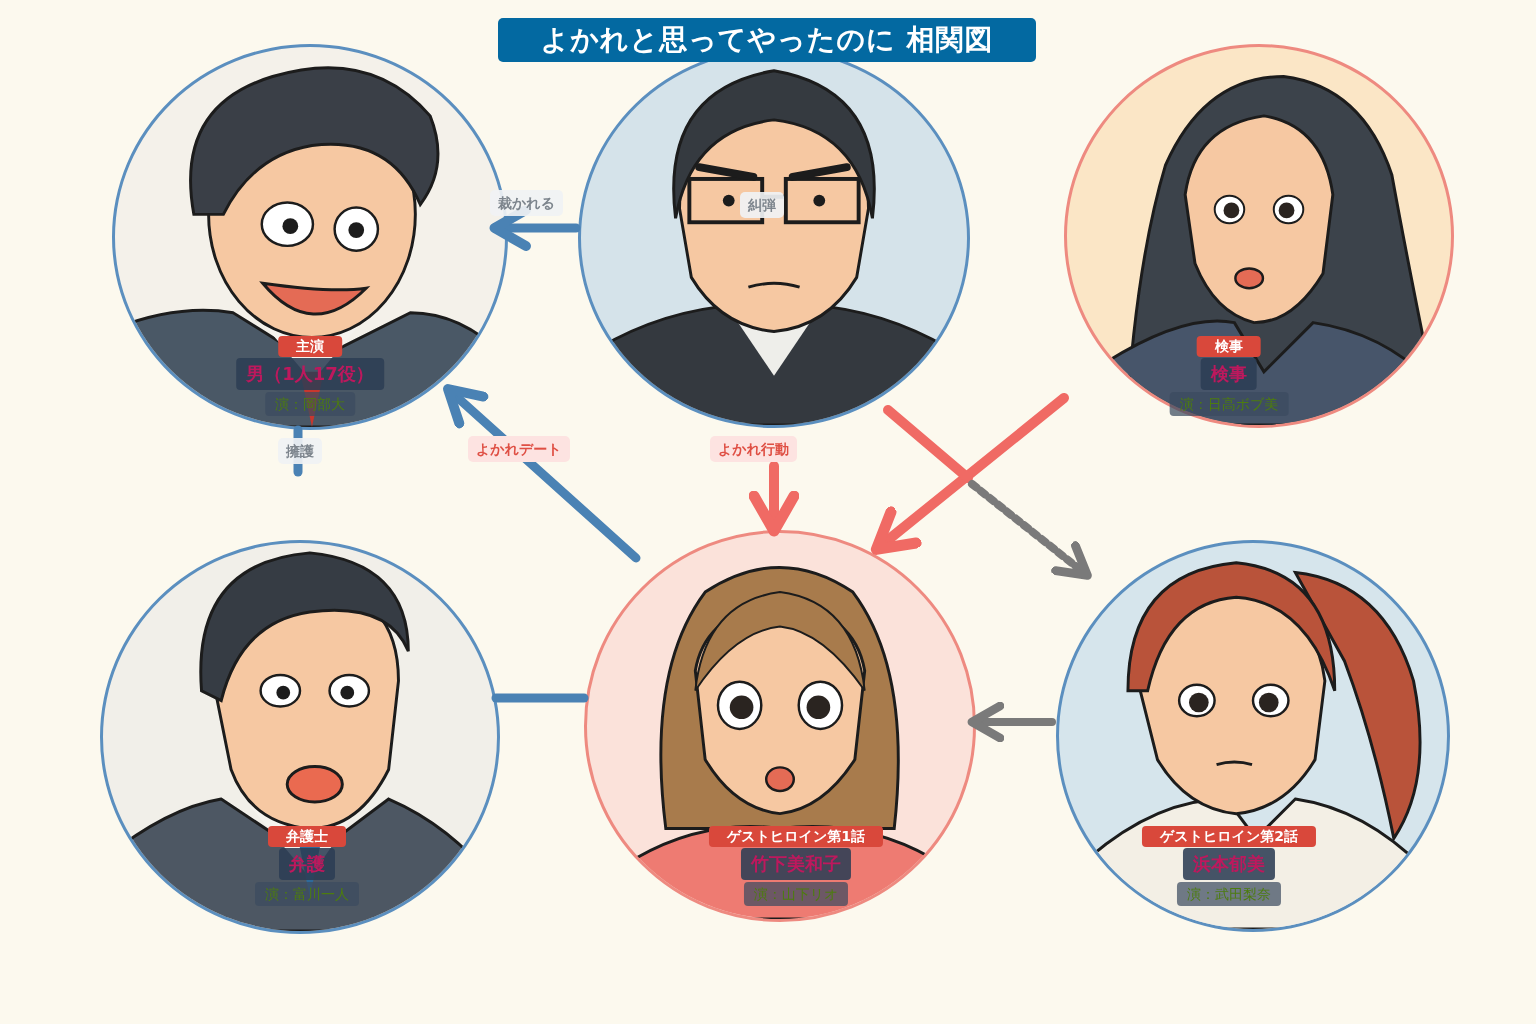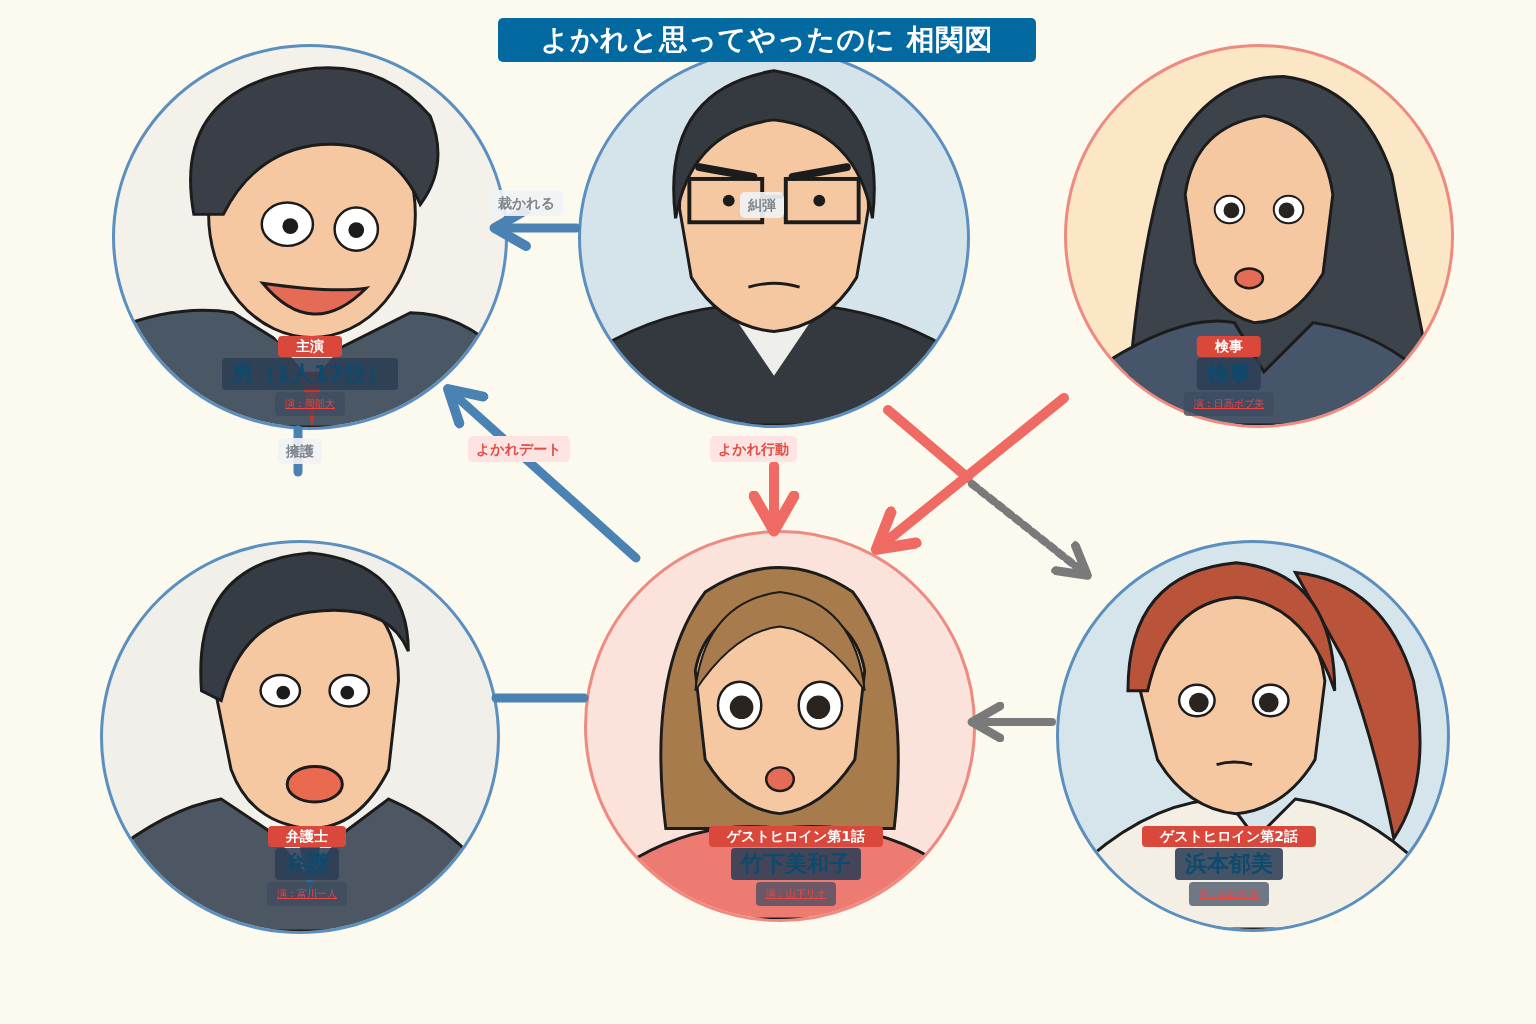--- a/index.html
+++ b/index.html
@@ -36,39 +36,38 @@
       color: #fff;
       font-size: 14px;
       font-weight: bold;
       padding: 2px 18px;
       border-radius: 4px;
       line-height: 17px;
       white-space: nowrap;
     }
     .char-name {
       background: rgba(44, 62, 84, 0.88);
-      color: #0c4a6e;
-      font-size: 22px;
+      color: #be185d;
+      font-size: 18px;
       font-weight: bold;
       padding: 2px 10px;
       border-radius: 4px;
       line-height: 28px;
       white-space: nowrap;
       margin-top: 1px;
     }
     .actor {
       background: rgba(60, 75, 95, 0.72);
-      color: #ef4444;
-      font-size: 10px;
+      color: #4d7c0f;
+      font-size: 14px;
       padding: 2px 10px;
       border-radius: 4px;
       line-height: 20px;
       white-space: nowrap;
       margin-top: 2px;
-      text-decoration: underline;
     }
 
     .title-bar {
       position: absolute;
       left: 498px; top: 18px;
       width: 538px; height: 44px;
       background: #0369a1;
       border-radius: 5px;
       color: #fff;
       font-size: 28px;

